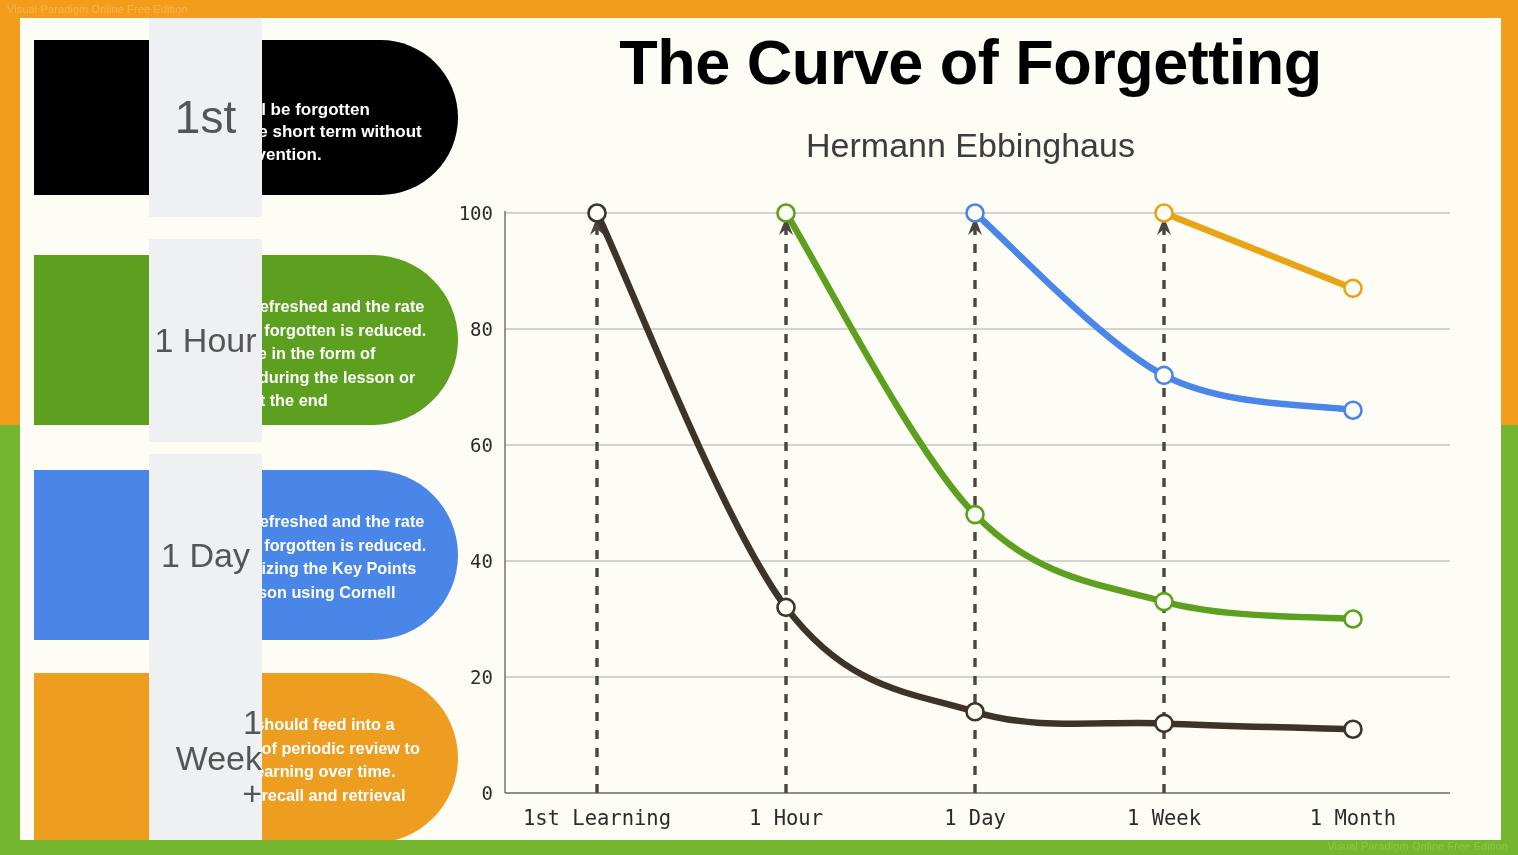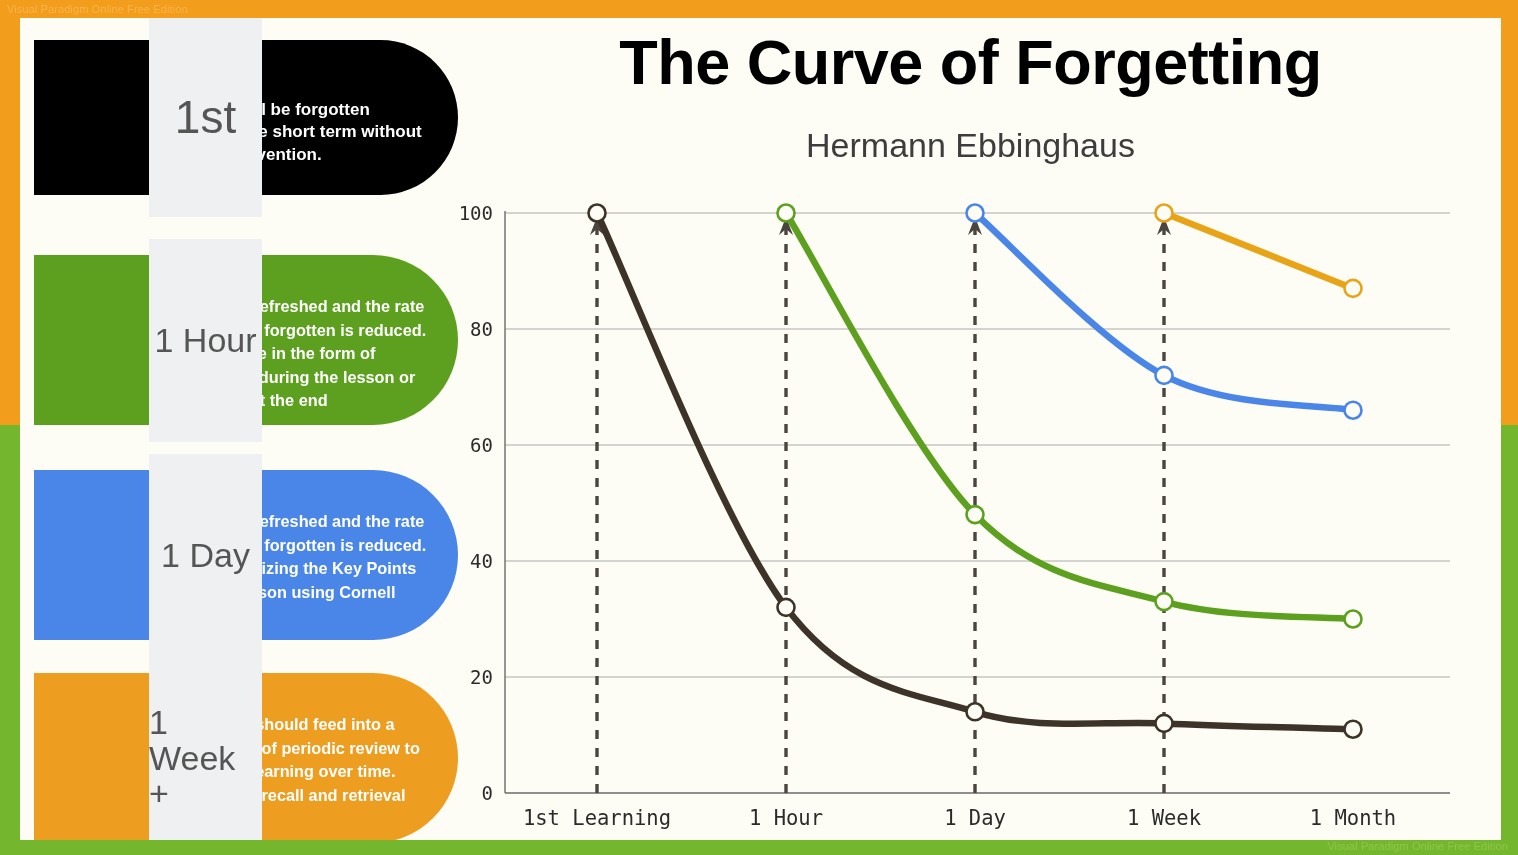--- a/index.html
+++ b/index.html
@@ -47,21 +47,21 @@
   .card-badge{
     position:absolute;
     left:115px;
     top:-22px;
     width:113px;
     background:#eef0f1;
     display:flex;
     align-items:center;
     justify-content:center;
     z-index:3;
-    text-align:left;
+    text-align:right;
     color:#555;
     font-weight:400;
     line-height:1.05;
   }
   .card-body{
     position:relative;
     z-index:2;
     width:100%;
     height:100%;
     border-radius:0 95px 95px 0;

